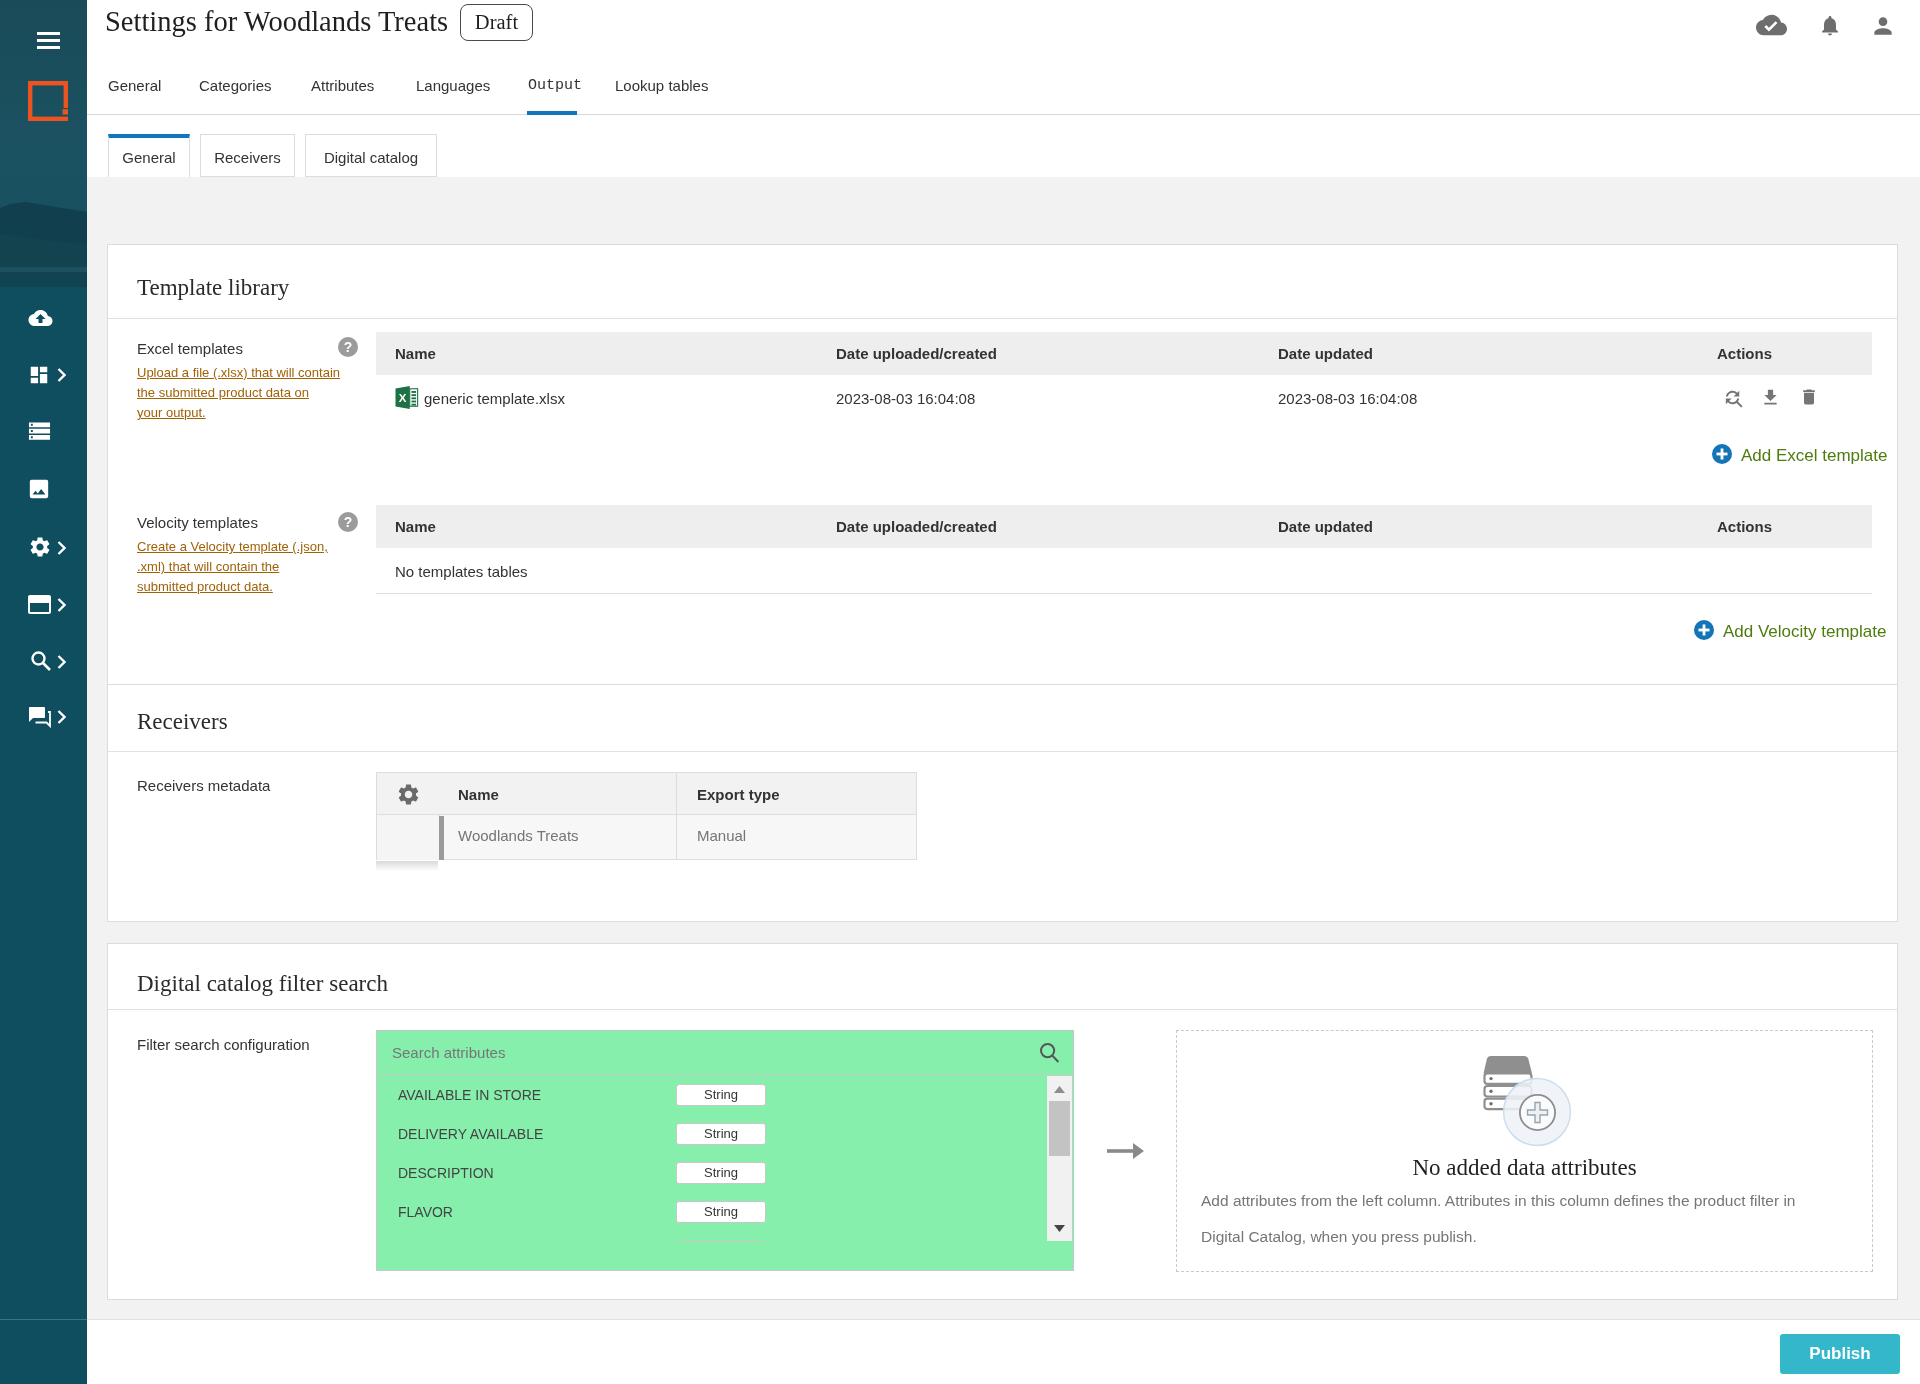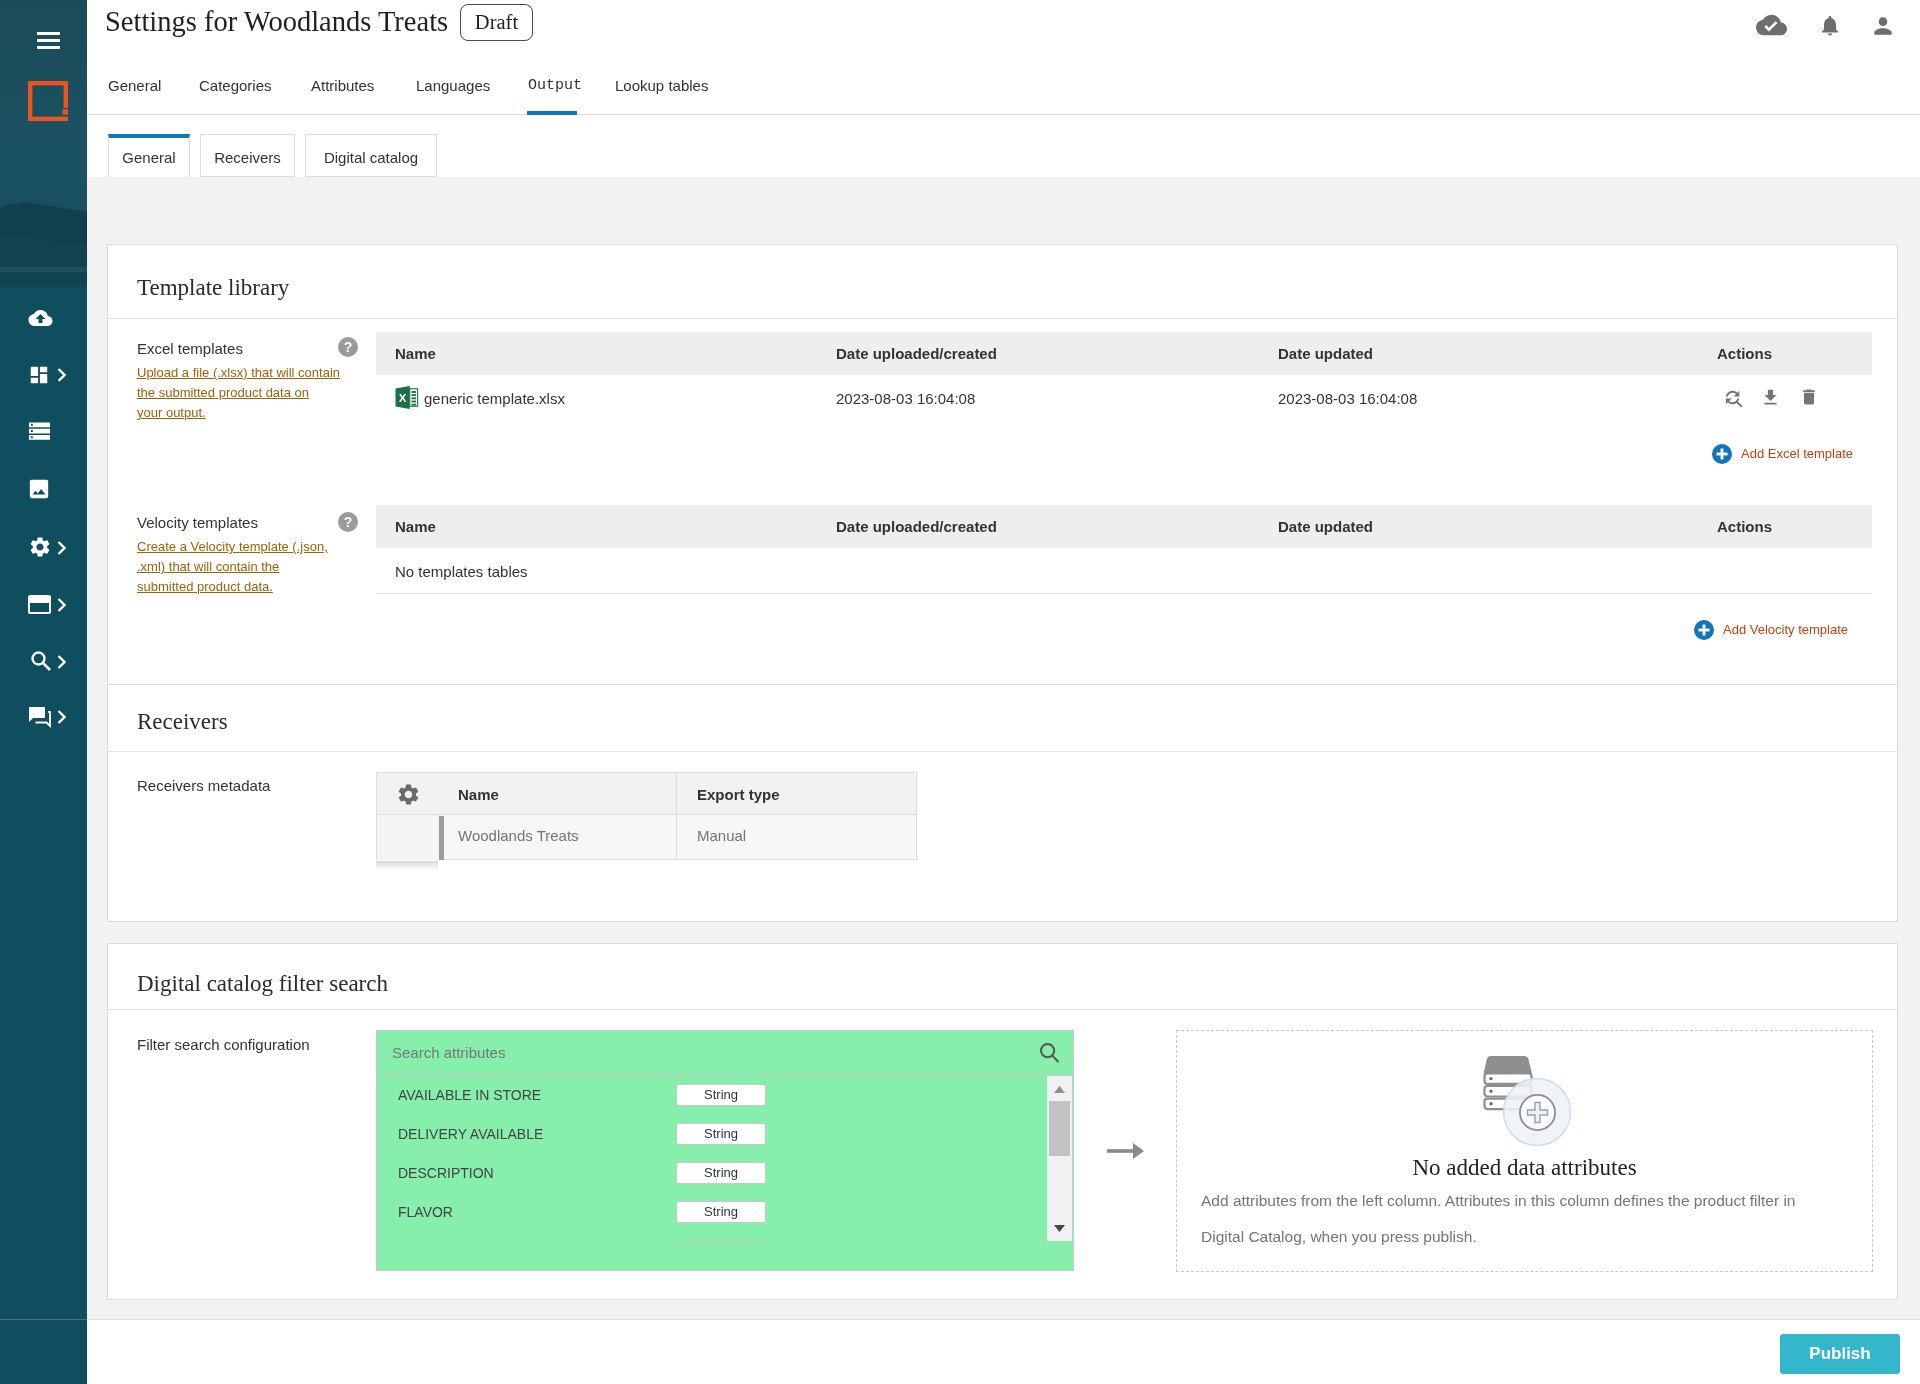--- a/index.html
+++ b/index.html
@@ -31,21 +31,21 @@
 
 #content { position:absolute; left:87px; top:177px; width:1833px; height:1143px; background:#f2f2f2; }
 .card { position:absolute; left:20px; width:1791px; background:#fff; border:1px solid #dcdcdc; }
 .cardtitle { position:absolute; left:29px; top:24px; font-family:"Liberation Serif", serif; font-size:23px; color:#2b2b2b; }
 .carddiv { position:absolute; left:0; width:100%; height:1px; background:#e2e2e2; }
 .seclabel { position:absolute; left:29px; font-size:15px; color:#333; }
 .secdesc { position:absolute; left:29px; width:220px; font-size:13px; color:#a16207; line-height:20px;text-decoration:underline; }
 .qicon { position:absolute; width:20px; height:20px; border-radius:50%; background:#9b9b9b; color:#fff; font-size:14px; font-weight:bold; text-align:center; line-height:20px; }
 .thead { position:absolute; left:268px; width:1496px; height:43px; background:#eee; }
 .thead .th { position:absolute; top:13px; font-size:15px; font-weight:bold; color:#333; }
-.addlink { position:absolute; font-size:13px; color:#c2410c; }
+.addlink { position:absolute; font-size:17px; color:#4d7c0f; }
 .pluscirc { position:absolute; width:20px; height:20px; }
 
 
 #fwidget { position:absolute; left:268px; top:86px; width:698px; height:241px; border:1px solid #c8c8c8; background:#86efac; }
 #fsearch { position:absolute; left:0; top:0; width:100%; height:44px; border-bottom:1px solid #c8c8c8; }
 #fsearch .ph { position:absolute; left:15px; top:13px; font-size:15px; color:#767676; }
 #flist { position:absolute; left:0; top:45px; width:671px; height:165px; overflow:hidden; }
 .frow { position:absolute; left:0; width:100%; height:39px; }
 .frow .fname { position:absolute; left:21px; top:11px; font-size:14px; color:#444; }
 .frow .fbtn { position:absolute; left:299px; top:8px; width:90px; height:22px; border:1px solid #c8c8c8; border-radius:3px; font-size:13px; color:#333; text-align:center; line-height:20px; background:#fff; }

